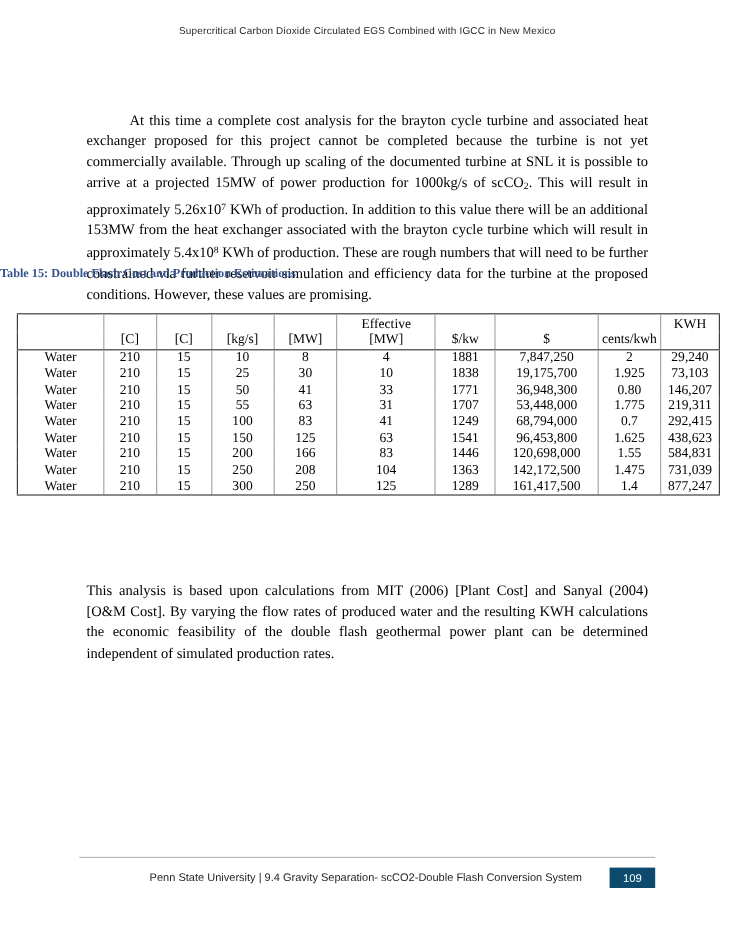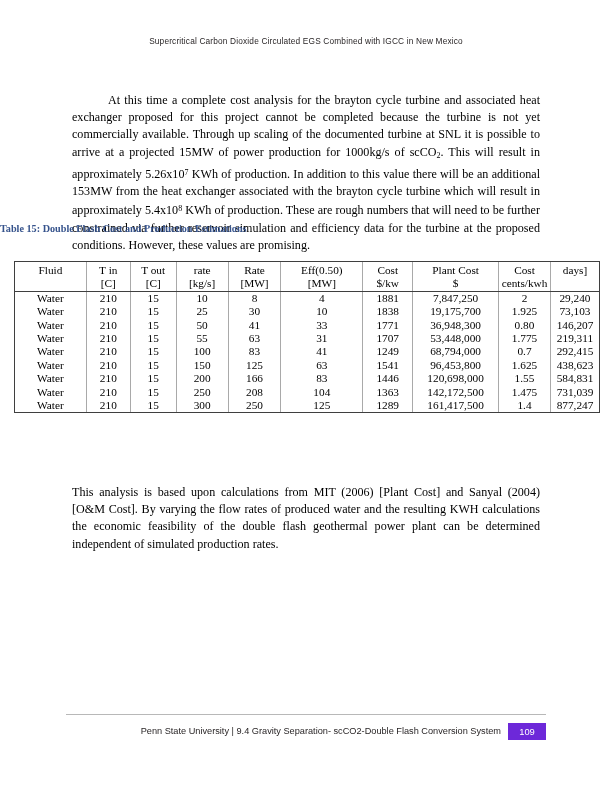--- a/index.html
+++ b/index.html
@@ -10,21 +10,21 @@
     background: #ffffff;
     font-family: "Liberation Serif", serif;
     color: #000000;
     position: relative;
     overflow: hidden;
   }
 
   
   .running-head {
     position: absolute;
-    top: 36px;
+    top: 20px;
     left: 0;
     width: 612px;
     text-align: center;
     font-family: "Liberation Sans", sans-serif;
     font-size: 8.3px;
     letter-spacing: 0.02em;
     color: #231f20;
   }
   .para {
     font-size: 12.1px;
@@ -113,20 +113,21 @@
   .footer-rule {
     width: 480px;
     height: 0;
     border-top: 0.8px solid #b8b8b8;
   }
   .footer-row {
     display: flex;
     align-items: center;
     margin-top: 8px;
     height: 17px;
+    gap: 16px;
   }
   .footer-text {
     flex: 1 1 auto;
     text-align: right;
     font-family: "Liberation Sans", sans-serif;
     font-size: 9.2px;
     color: #231f20;
     line-height: 17px;
     padding-right: 7px;
     white-space: nowrap;
@@ -163,30 +164,30 @@
         <col style="width: 52px;">
         <col style="width: 53px;">
         <col style="width: 82px;">
         <col style="width: 50px;">
         <col style="width: 86px;">
         <col style="width: 52px;">
         <col style="width: 49px;">
       </colgroup>
     <thead>
         <tr class="hrow">
-          <th class="hdr-cell">Fluid</th>
-          <th class="hdr-cell">T  in</th>
-          <th class="hdr-cell">T  out</th>
-          <th class="hdr-cell">rate</th>
-          <th class="hdr-cell">Rate</th>
-          <th class="hdr-cell">Eff(0.50)</th>
-          <th class="hdr-cell">Cost</th>
-          <th class="hdr-cell">Plant Cost</th>
-          <th class="hdr-cell">Cost</th>
-          <th class="hdr-cell">days]</th>
+          <th class="hdr-cell"></th>
+          <th class="hdr-cell"></th>
+          <th class="hdr-cell"></th>
+          <th class="hdr-cell"></th>
+          <th class="hdr-cell"></th>
+          <th class="hdr-cell">Effective</th>
+          <th class="hdr-cell"></th>
+          <th class="hdr-cell"></th>
+          <th class="hdr-cell"></th>
+          <th class="hdr-cell">KWH</th>
         </tr>
         <tr class="units-row">
           <td></td>
           <td>[C]</td>
           <td>[C]</td>
           <td>[kg/s]</td>
           <td>[MW]</td>
           <td>[MW]</td>
           <td>$/kw</td>
           <td>$</td>
@@ -324,15 +325,15 @@
 </div>
 
 <div id="para-closing">
   <p class="para">This analysis is based upon calculations from MIT (2006) [Plant Cost] and Sanyal (2004) [O&amp;M Cost].  By varying the flow rates of produced water and the resulting KWH calculations the economic feasibility of the double flash geothermal power plant can be determined independent of simulated production rates.</p>
 </div>
 
 <div class="footer">
   <div class="footer-rule"></div>
   <div class="footer-row">
     <div class="footer-text">Penn State University | 9.4 Gravity Separation- scCO2-Double Flash Conversion System</div>
-    <div class="page-badge" style="background: #6d28d9;">109</div>
+    <div class="page-badge" style="background: #0c4a6e;">109</div>
   </div>
 </div>
 
 </body></html>

